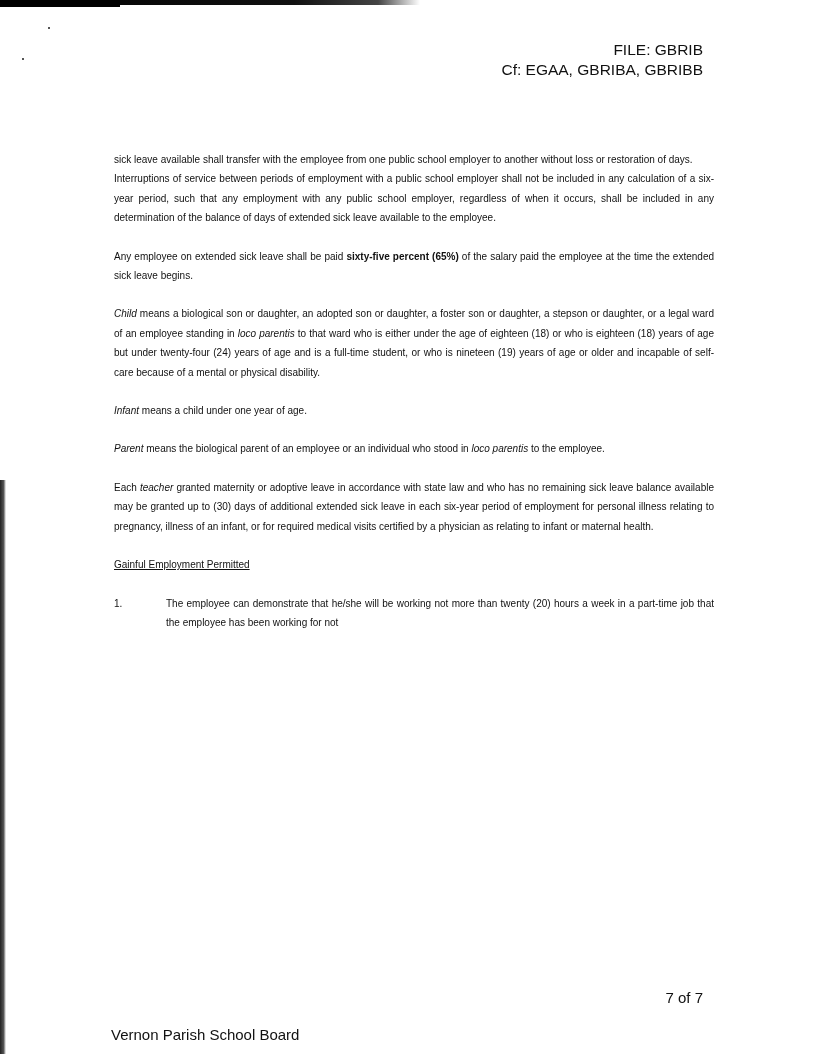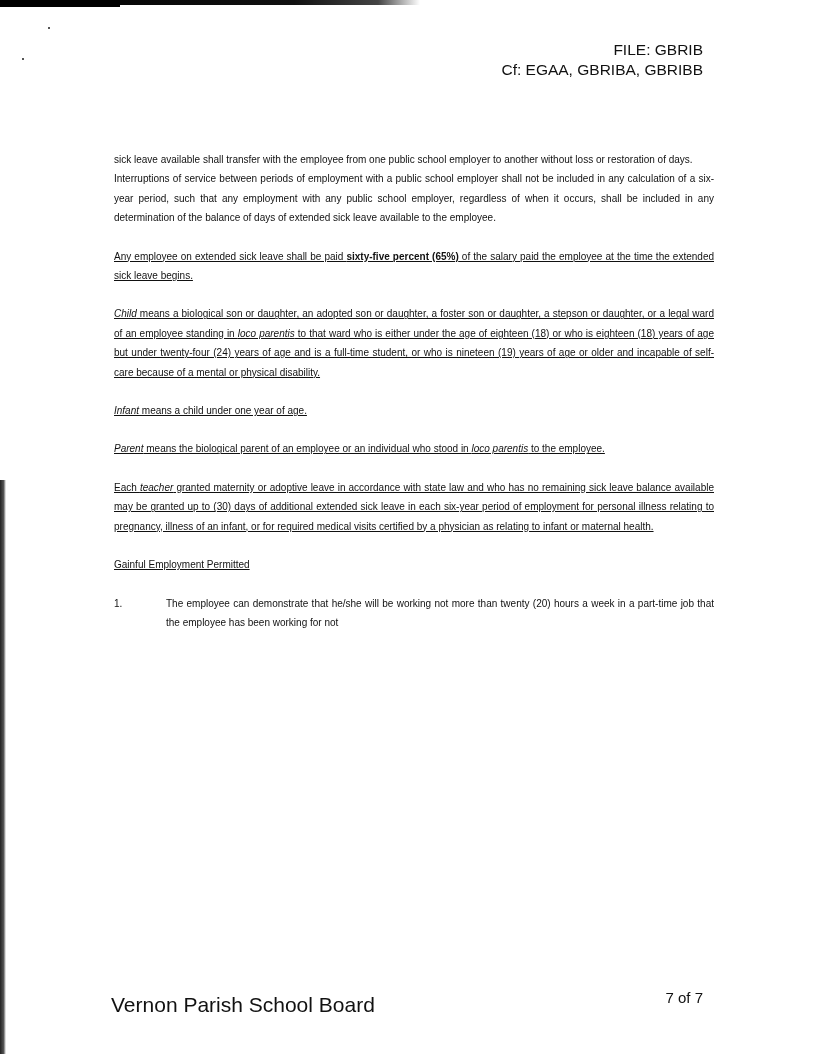--- a/index.html
+++ b/index.html
@@ -22,29 +22,29 @@
   .header {
     position: absolute; right: 110px; top: 40px; text-align: right;
     font-weight: normal; font-size: 15.5px; line-height: 20px;
   }
   .content {
     position: absolute; left: 114px; top: 106px; width: 600px;
     font-size: 10px; line-height: 19.4px; margin-top: 44px;
   }
   p { margin: 0; text-align: justify; }
   p.left { text-align: left; }
-  .gap { margin-top: 19px; text-decoration: underline; }
+  .gap { margin-top: 19px; }
   .heading { text-decoration: underline; margin-top: 19px; }
   em { font-style: italic; }
   b { font-weight: bold; }
   .list-item { display: flex; margin-top: 19px; }
   .list-num { width: 52px; flex: none; }
   .list-text { flex: 1; text-align: justify; }
   .footer-left {
-    position: absolute; left: 111px; top: 993px; font-size: 21px;
+    position: absolute; left: 111px; top: 1026px; font-size: 15px;
   }
   .footer-right {
     position: absolute; right: 110px; top: 989px; font-size: 15px;
   }
 </style>
 </head>
 <body>
 
 <div class="scan-top"></div>
 <div class="scan-top2"></div>

